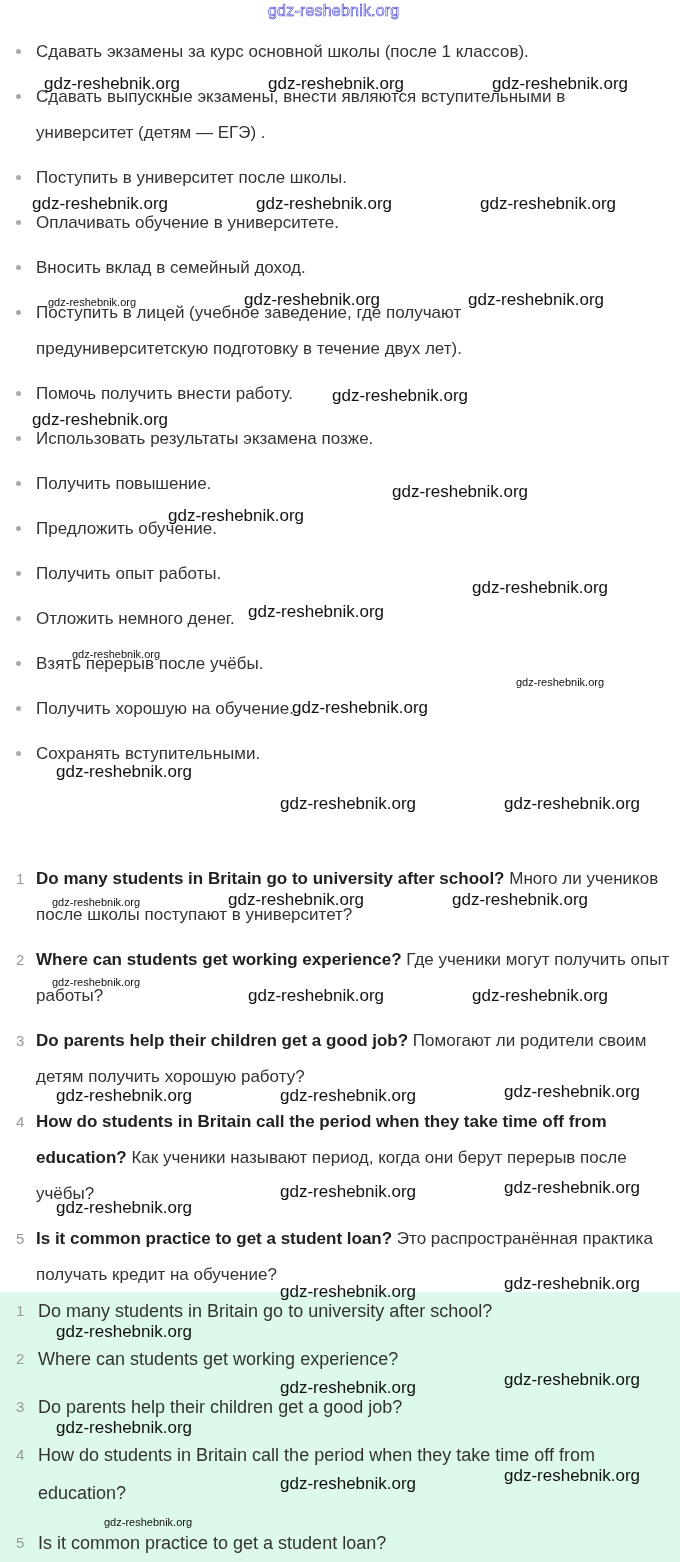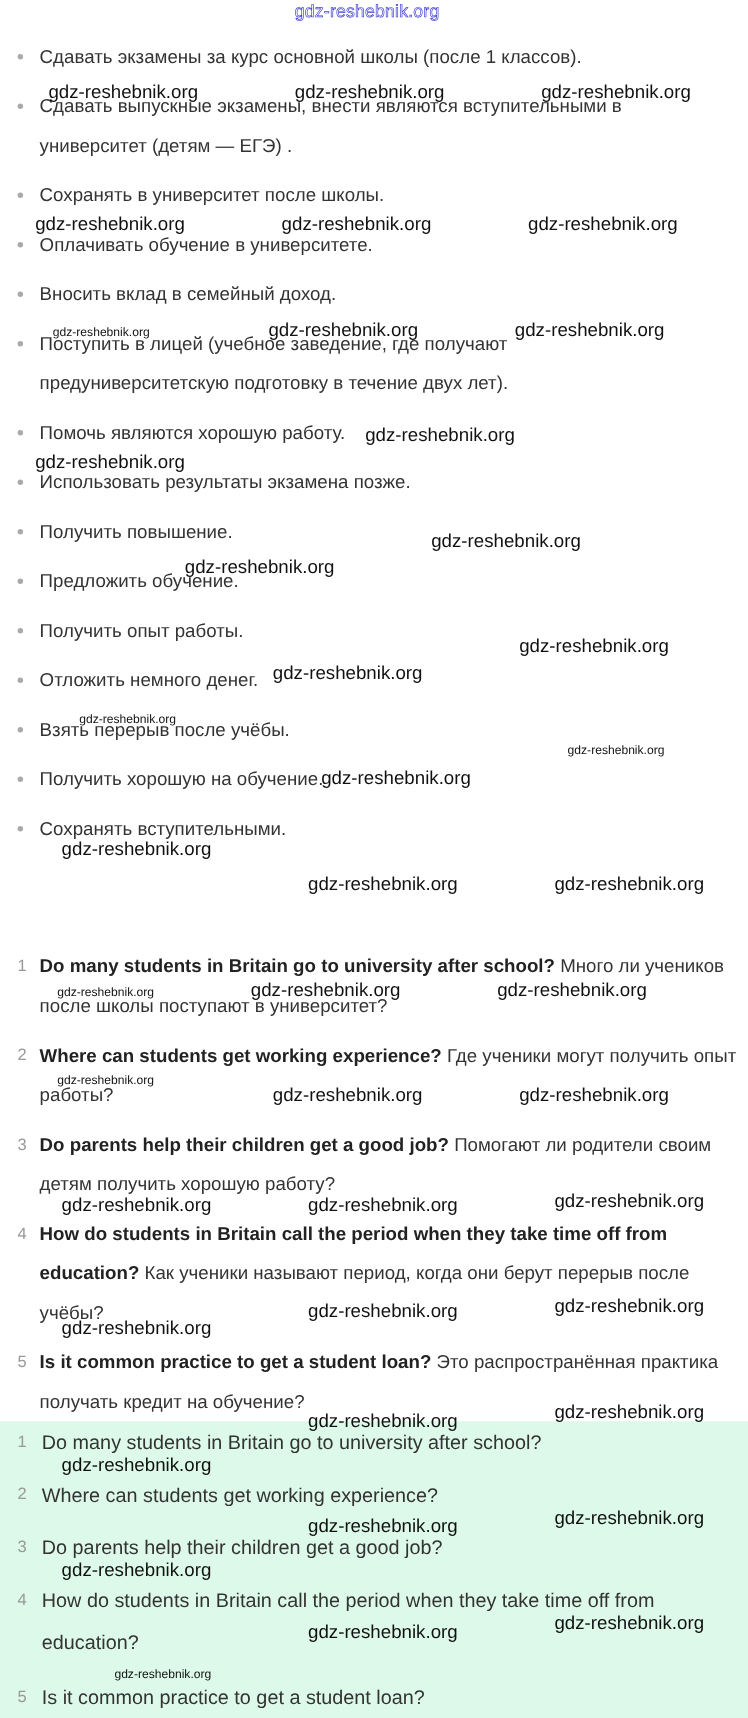--- a/index.html
+++ b/index.html
@@ -32,40 +32,40 @@
   </div>
 <div class="bul" style="top:79px">
     <span class="dot"></span>
     <span class="txt">Сдавать выпускные экзамены, внести являются вступительными в</span>
   </div>
 <div class="bul" style="top:115px">
     <span class="txt">университет (детям — ЕГЭ) .</span>
   </div>
 <div class="bul" style="top:160px">
     <span class="dot"></span>
-    <span class="txt">Сохранять в университет после школы.</span>
+    <span class="txt">Поступить в университет после школы.</span>
   </div>
 <div class="bul" style="top:205px">
     <span class="dot"></span>
     <span class="txt">Оплачивать обучение в университете.</span>
   </div>
 <div class="bul" style="top:250px">
     <span class="dot"></span>
     <span class="txt">Вносить вклад в семейный доход.</span>
   </div>
 <div class="bul" style="top:295px">
     <span class="dot"></span>
     <span class="txt">Поступить в лицей (учебное заведение, где получают</span>
   </div>
 <div class="bul" style="top:331px">
     <span class="txt">предуниверситетскую подготовку в течение двух лет).</span>
   </div>
 <div class="bul" style="top:376px">
     <span class="dot"></span>
-    <span class="txt">Помочь являются хорошую работу.</span>
+    <span class="txt">Помочь получить внести работу.</span>
   </div>
 <div class="bul" style="top:421px">
     <span class="dot"></span>
     <span class="txt">Использовать результаты экзамена позже.</span>
   </div>
 <div class="bul" style="top:466px">
     <span class="dot"></span>
     <span class="txt">Получить повышение.</span>
   </div>
 <div class="bul" style="top:511px">

